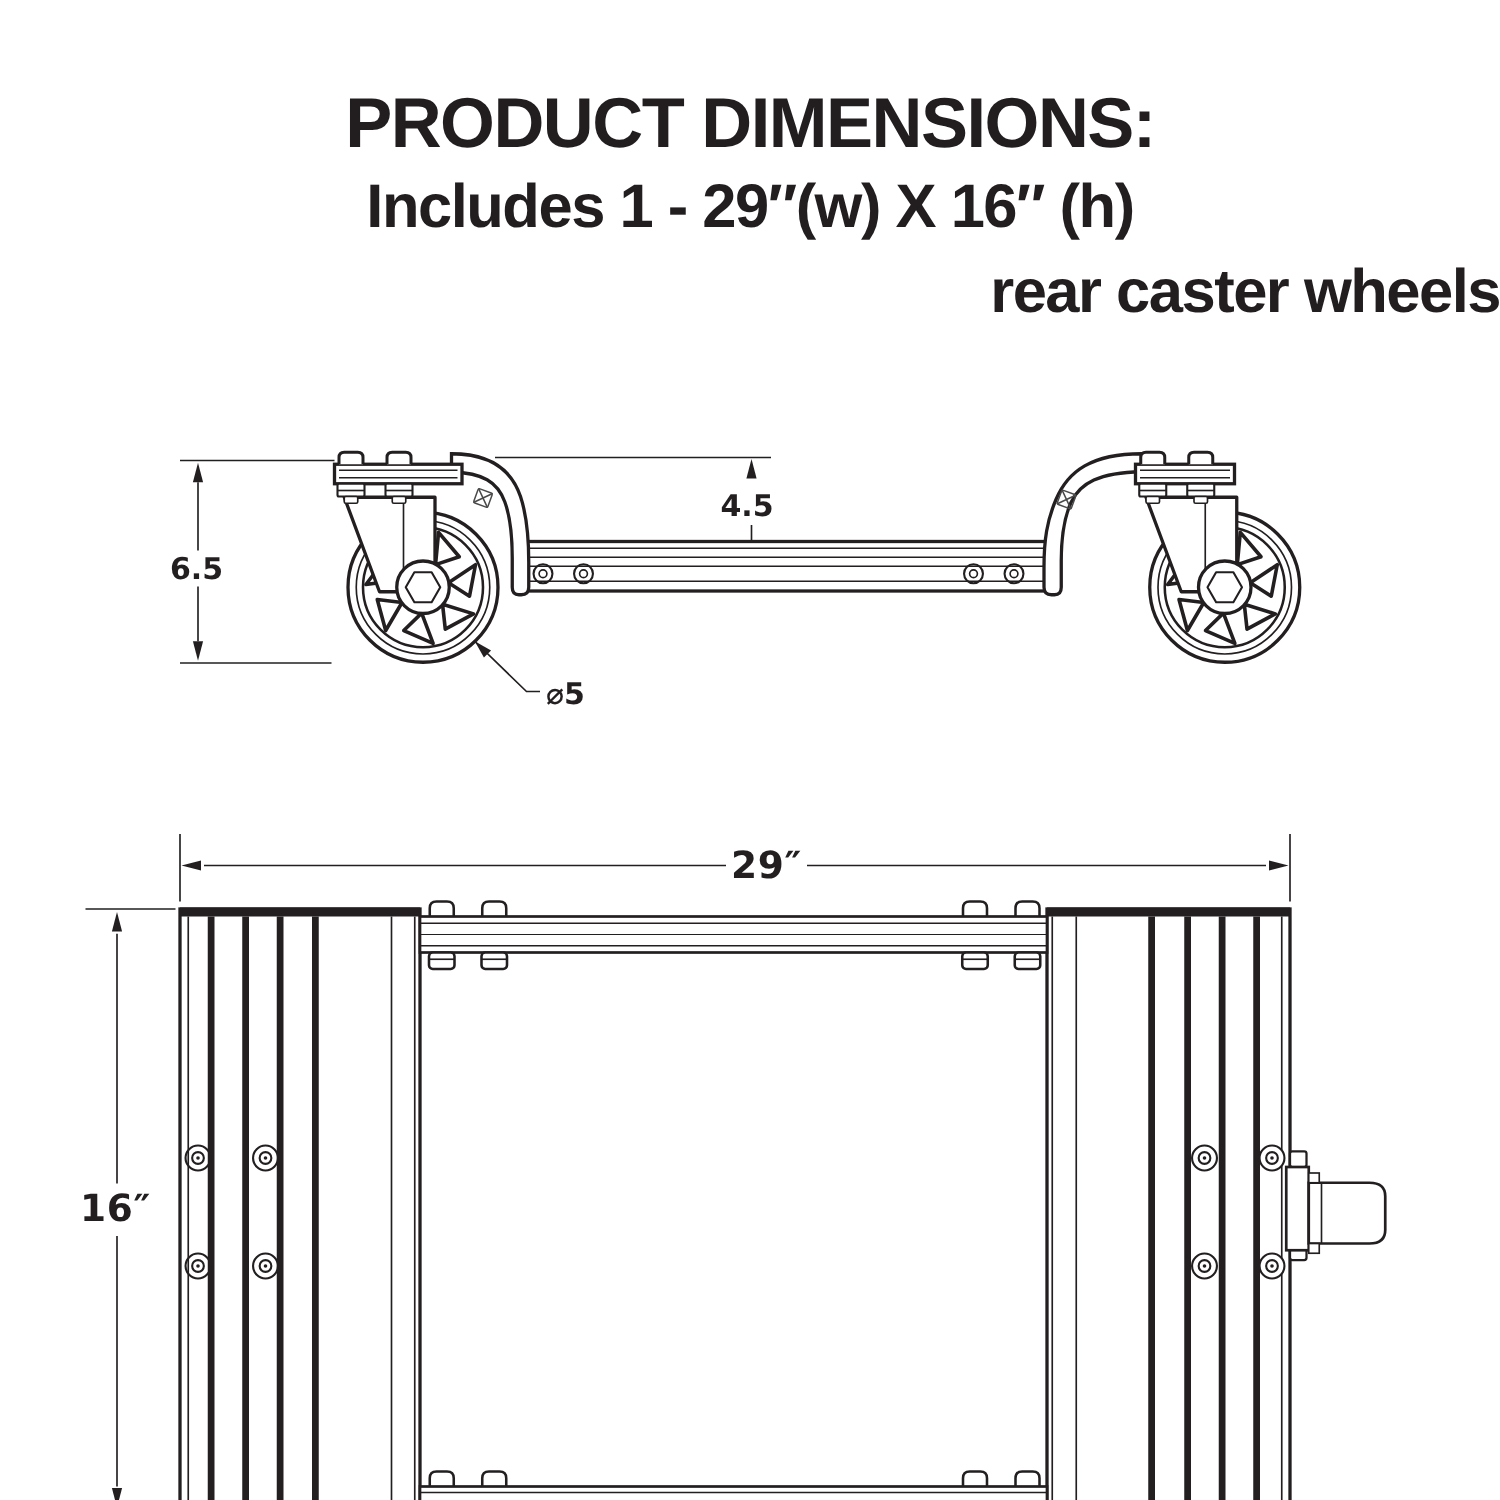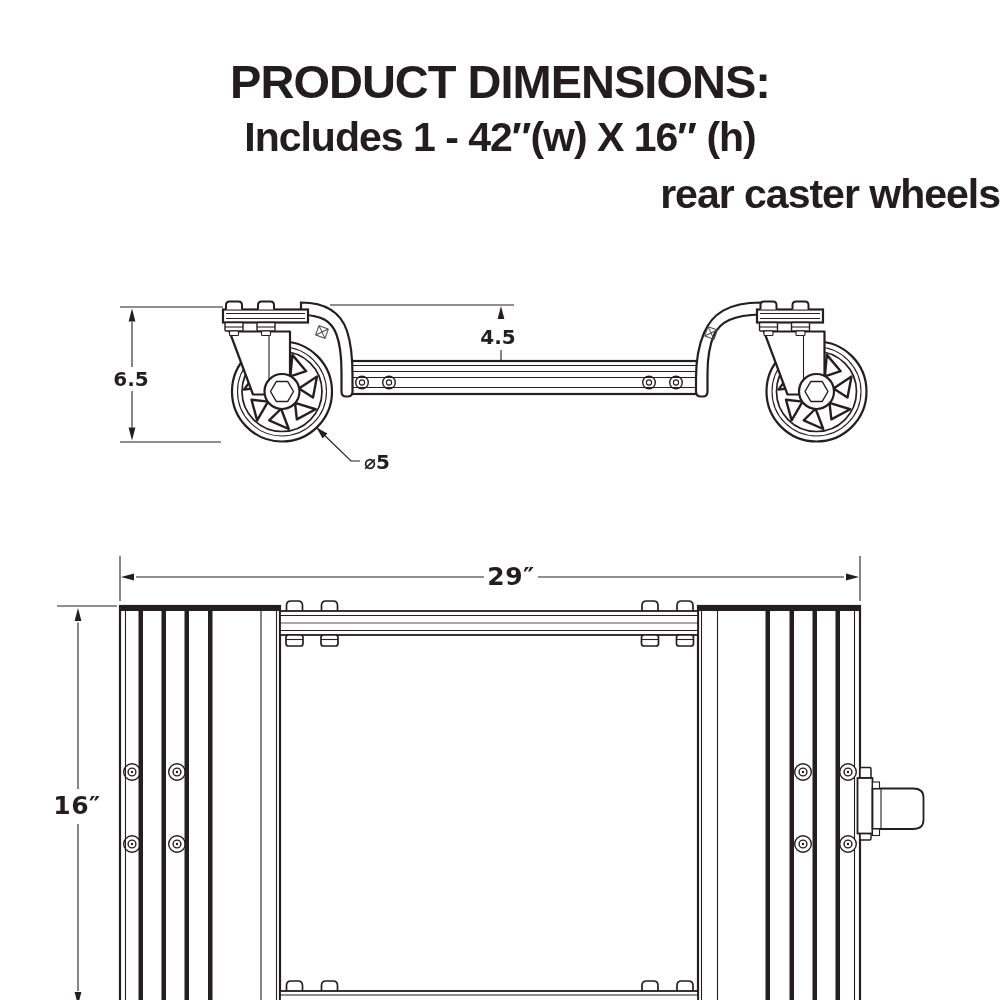--- a/index.html
+++ b/index.html
@@ -24,21 +24,21 @@
            fill:#231f20;letter-spacing:0.5px;}
   .logo{stroke:#4a4a4a;fill:none;stroke-width:1px;}
 </style>
 </head>
 <body>
 
 <div class="page">
 
   <div class="title-block">
     <div class="title-1">PRODUCT DIMENSIONS:</div>
-    <div class="title-2">Includes 1 - 42″(w) X 16″ (h)</div>
+    <div class="title-2">Includes 1 - 29″(w) X 16″ (h)</div>
     <div class="title-3">rear caster wheels</div>
   </div>
 
   <svg width="1000" height="1000" viewBox="0 0 1000 1000">
 
     <g>
 
       <g>
         <path class="thin" d="M120,273 H223"></path>
         <path class="thin" d="M120,408 H221"></path>

